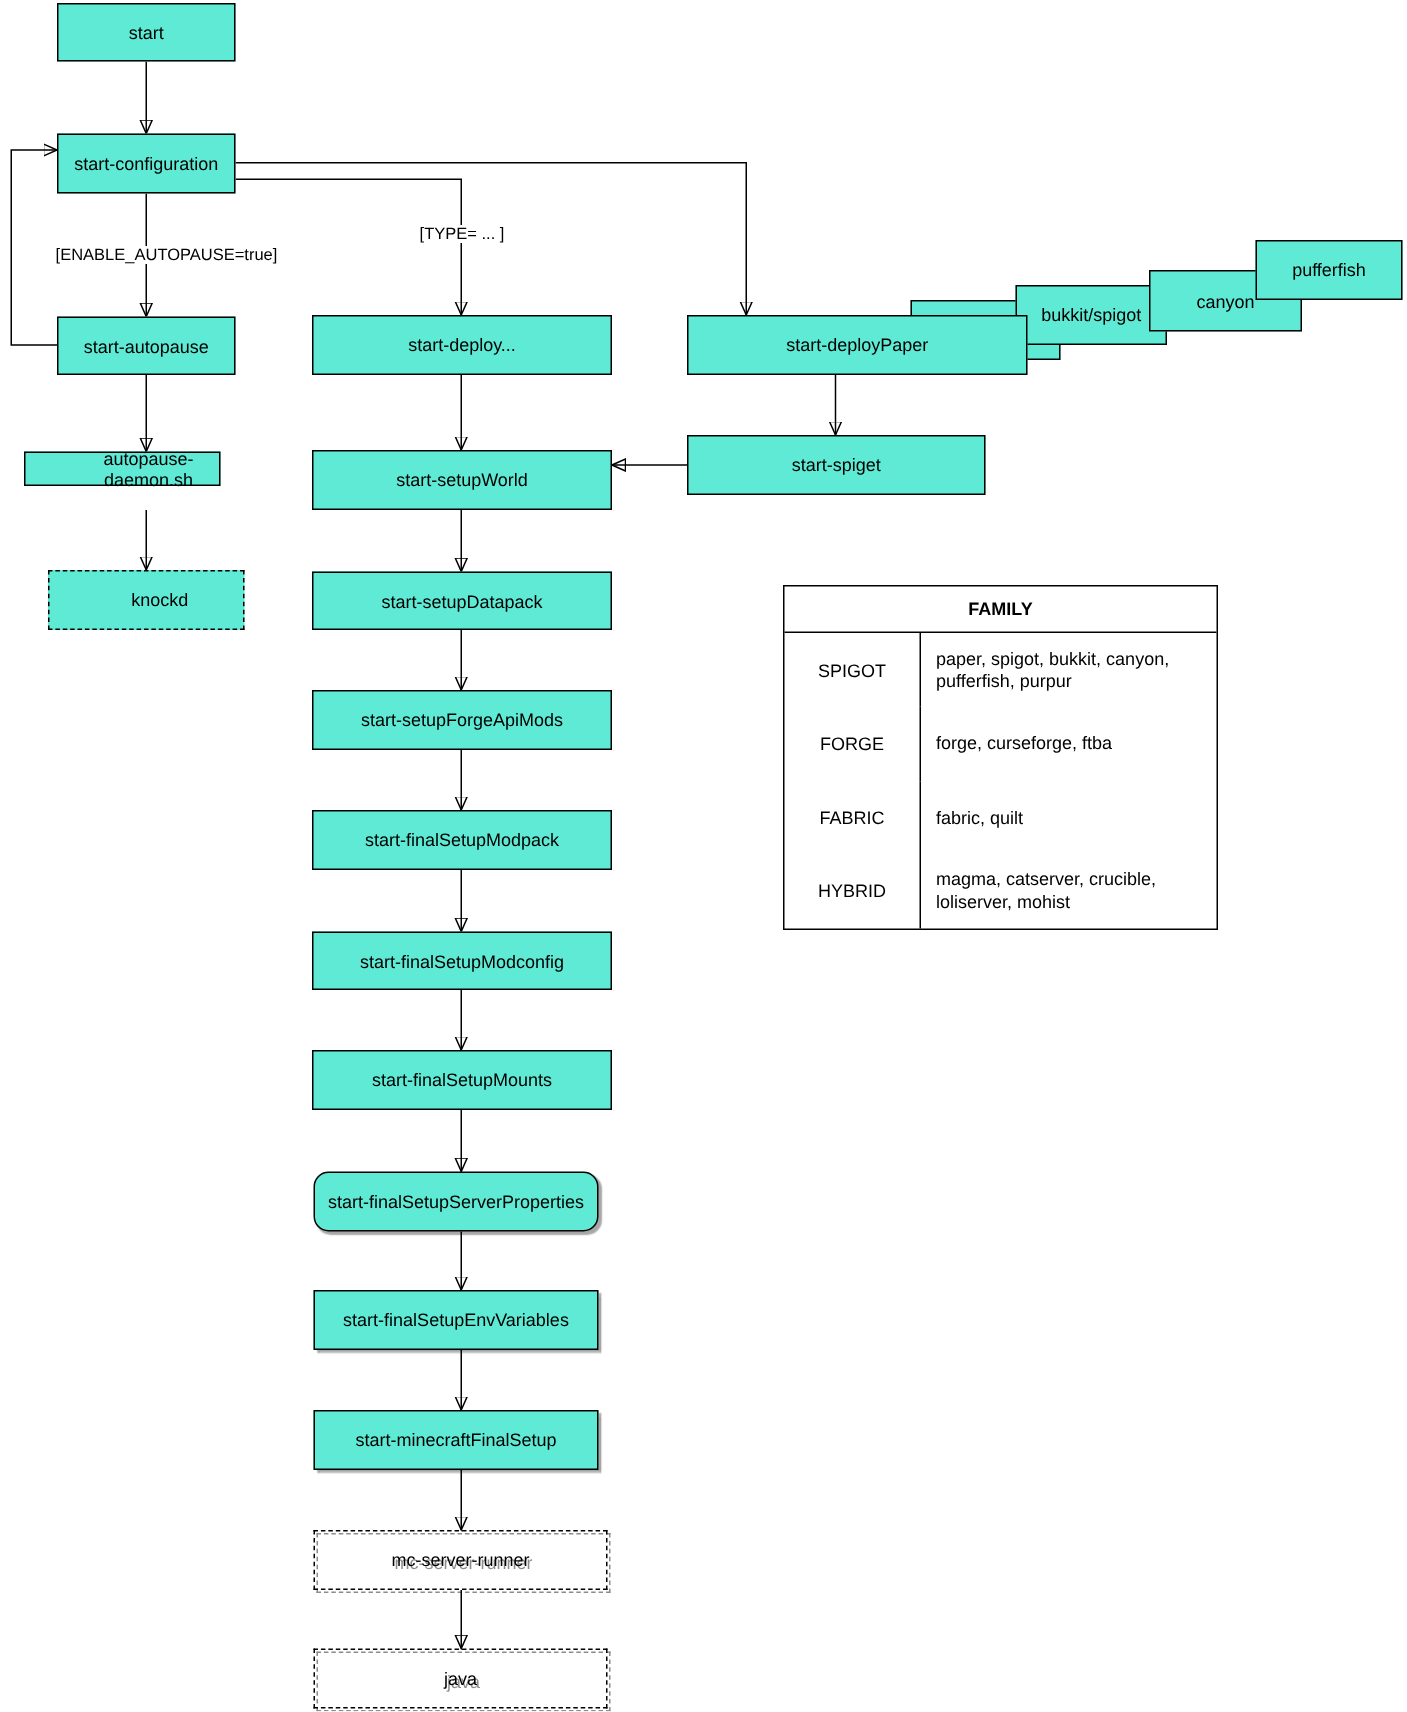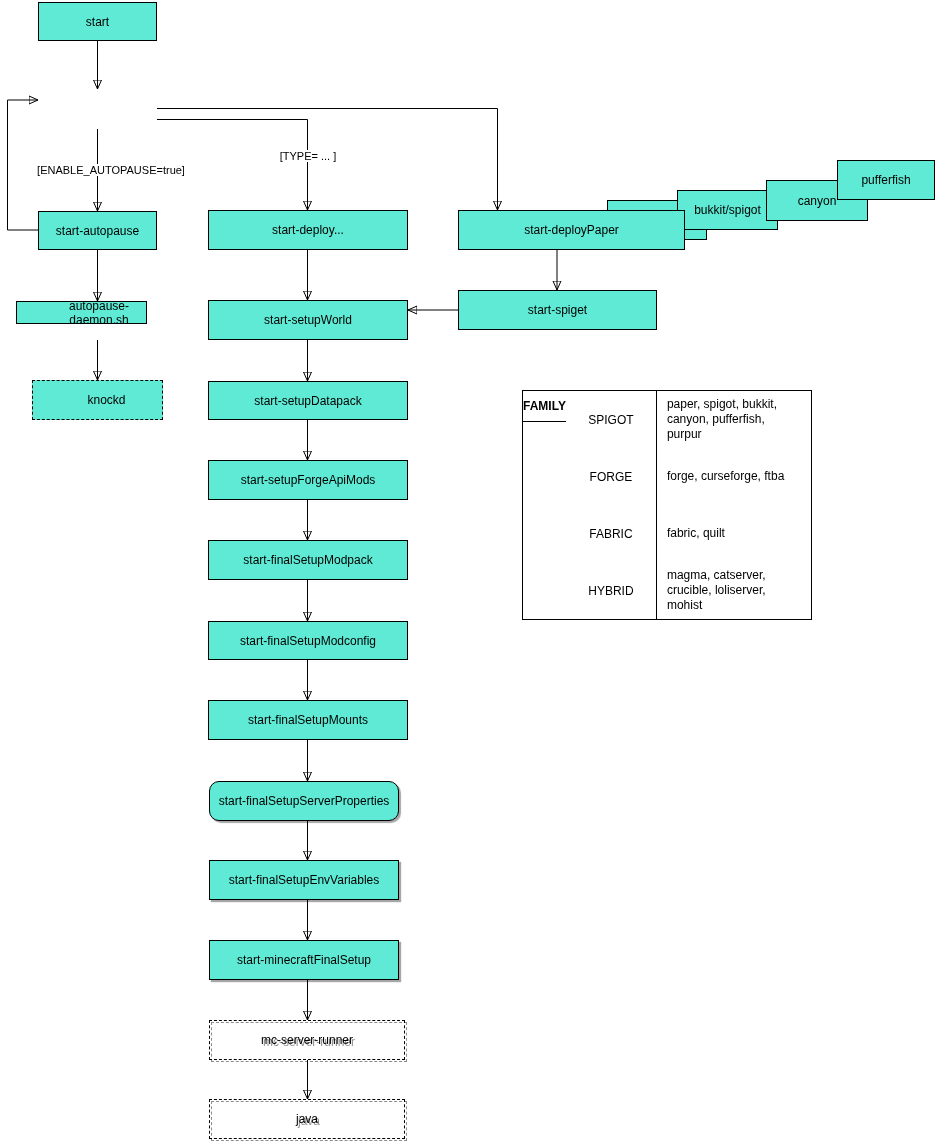--- a/index.html
+++ b/index.html
@@ -53,21 +53,21 @@
     padding: 0 2px;
   }
   .family-table {
     position: absolute;
     left: 522px; top: 390px;
     width: 290px; height: 230px;
     box-sizing: border-box;
     border: 1px solid #000000;
     background: #ffffff;
     display: flex;
-    flex-direction: row;
+    flex-direction: column;
   }
   .family-header {
     box-sizing: border-box;
     height: 31px;
     border-bottom: 1px solid #000000;
     display: flex;
     align-items: center;
     justify-content: center;
     font-size: 12px;
     font-weight: bold;
@@ -128,20 +128,21 @@
   </svg>
 
   <div class="node" style="left:607px; top:200px; width:100px; height:40px;">purpur</div>
   <div class="node" style="left:677px; top:190px; width:101px; height:40px;">bukkit/spigot</div>
   <div class="node" style="left:766px; top:180px; width:102px; height:41px;">canyon</div>
   <div class="node" style="left:837px; top:160px; width:98px; height:40px;">pufferfish</div>
   <div class="node" style="left:458px; top:210px; width:227px; height:40px;">start-deployPaper</div>
   <div class="node" style="left:458px; top:290px; width:199px; height:40px;">start-spiget</div>
 
   <div class="node" style="left:38px; top:2px; width:119px; height:39px;">start</div>
+  <div class="node" style="left:38px; top:89px; width:119px; height:40px;">start-configuration</div>
   <div class="node" style="left:38px; top:211px; width:119px; height:39px;">start-autopause</div>
   <div class="node" style="left:16px; top:301px; width:131px; height:23px;padding-left:39px;">autopause-daemon.sh</div>
   <div class="node dashed" style="left:32px; top:380px; width:131px; height:40px;padding-left:22px;">knockd</div>
 
   <div class="node" style="left:208px; top:210px; width:200px; height:40px;">start-deploy...</div>
   <div class="node" style="left:208px; top:300px; width:200px; height:40px;">start-setupWorld</div>
   <div class="node" style="left:208px; top:381px; width:200px; height:39px;">start-setupDatapack</div>
   <div class="node" style="left:208px; top:460px; width:200px; height:40px;">start-setupForgeApiMods</div>
   <div class="node" style="left:208px; top:540px; width:200px; height:40px;">start-finalSetupModpack</div>
   <div class="node" style="left:208px; top:621px; width:200px; height:39px;">start-finalSetupModconfig</div>

